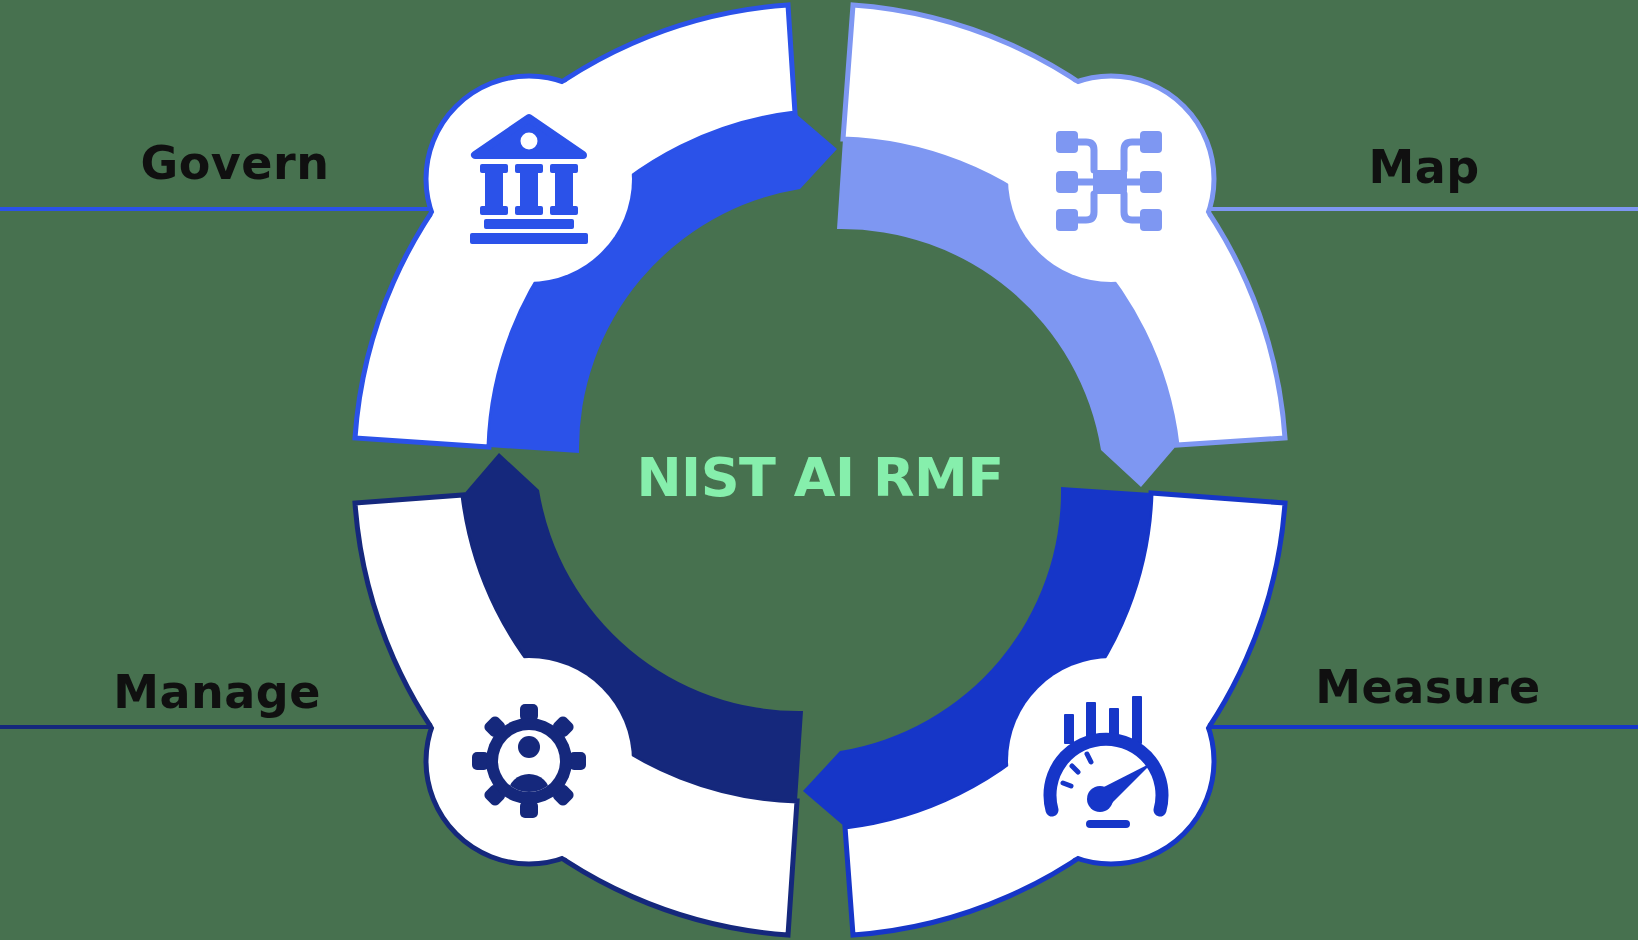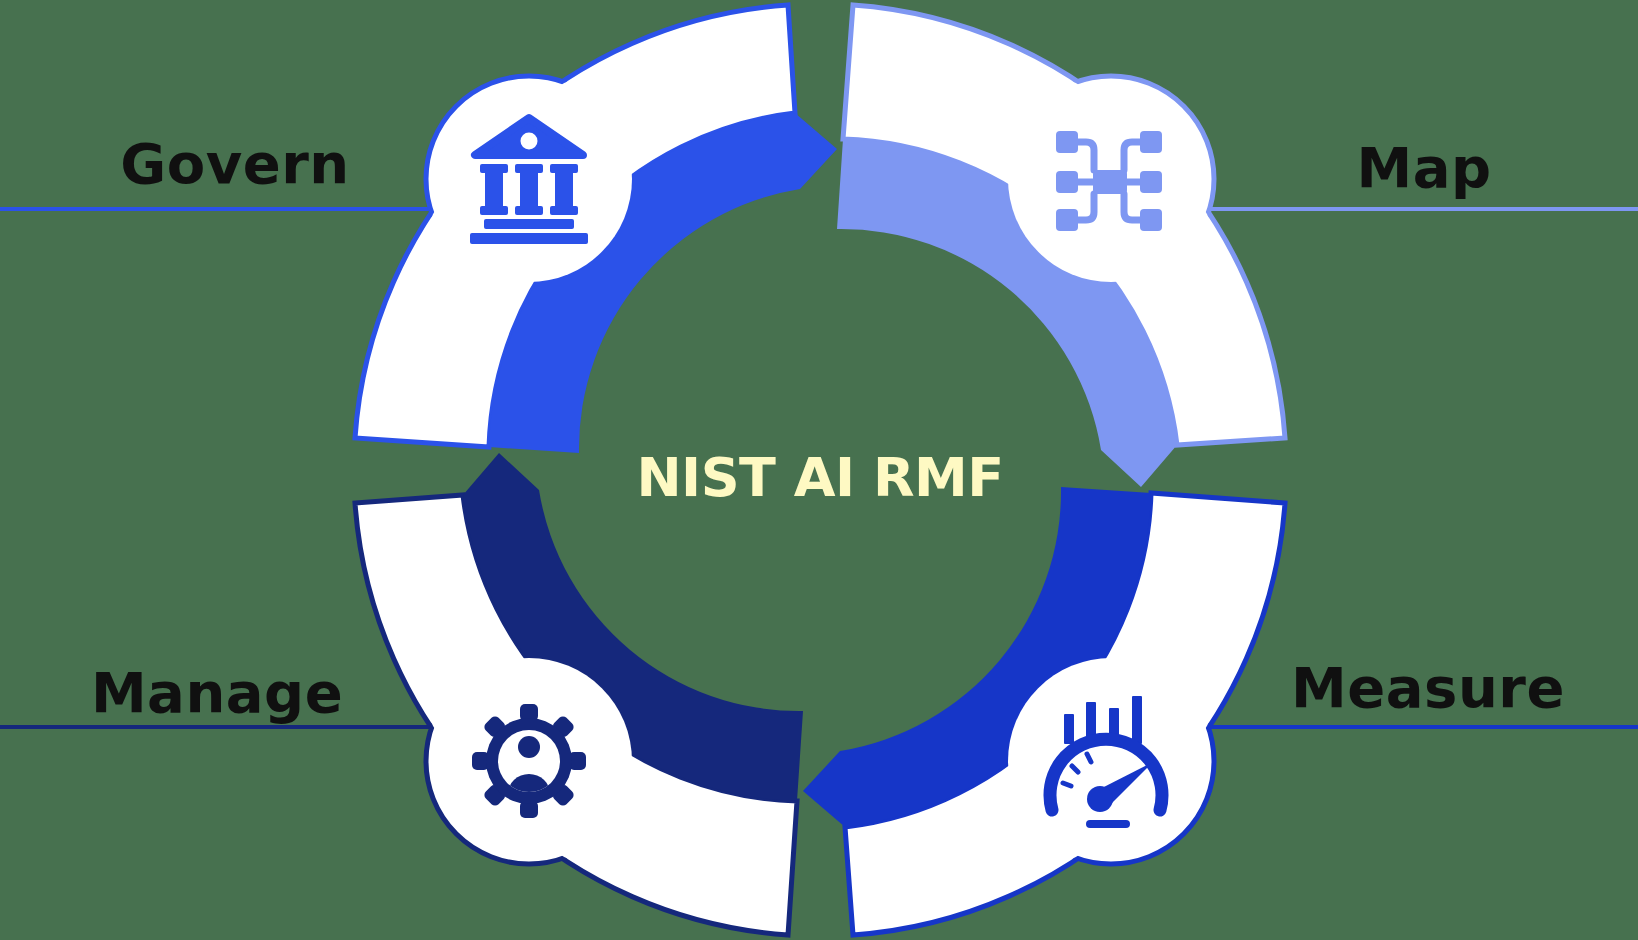--- a/index.html
+++ b/index.html
@@ -3,29 +3,29 @@
 <meta charset="utf-8">
 <style>
   html,body{margin:0;padding:0;background:#47714F;}
   .stage{
     position:relative;width:1638px;height:940px;overflow:hidden;
     background:#47714F;font-family:"DejaVu Sans","Liberation Sans",sans-serif;
   }
   .stage svg{position:absolute;left:0;top:0;display:block;}
   .fn-label{
     position:absolute;transform:translate(-50%,-50%);
-    font-size:56px;font-weight:bold;color:#101010;letter-spacing:.5px;white-space:nowrap;
+    font-size:46px;font-weight:bold;color:#101010;letter-spacing:.5px;white-space:nowrap;
   }
   .lbl-govern{left:235px;top:163px;}
   .lbl-map{left:1424px;top:167px;}
   .lbl-manage{left:217px;top:692px;}
   .lbl-measure{left:1428px;top:687px;}
   .center-title{
     position:absolute;left:820px;top:478px;transform:translate(-50%,-50%);
-    text-align:center;font-size:54px;font-weight:bold;color:#fef9c3;
+    text-align:center;font-size:54px;font-weight:bold;color:#86efac;
     line-height:82px;letter-spacing:-.5px;white-space:nowrap;
   }
 </style>
 </head>
 <body>
 
 <div class="stage">
   <svg width="1638" height="940" viewBox="0 0 1638 940">
     <defs>
       <mask id="outside-ring" maskUnits="userSpaceOnUse" x="0" y="0" width="1638" height="940">

